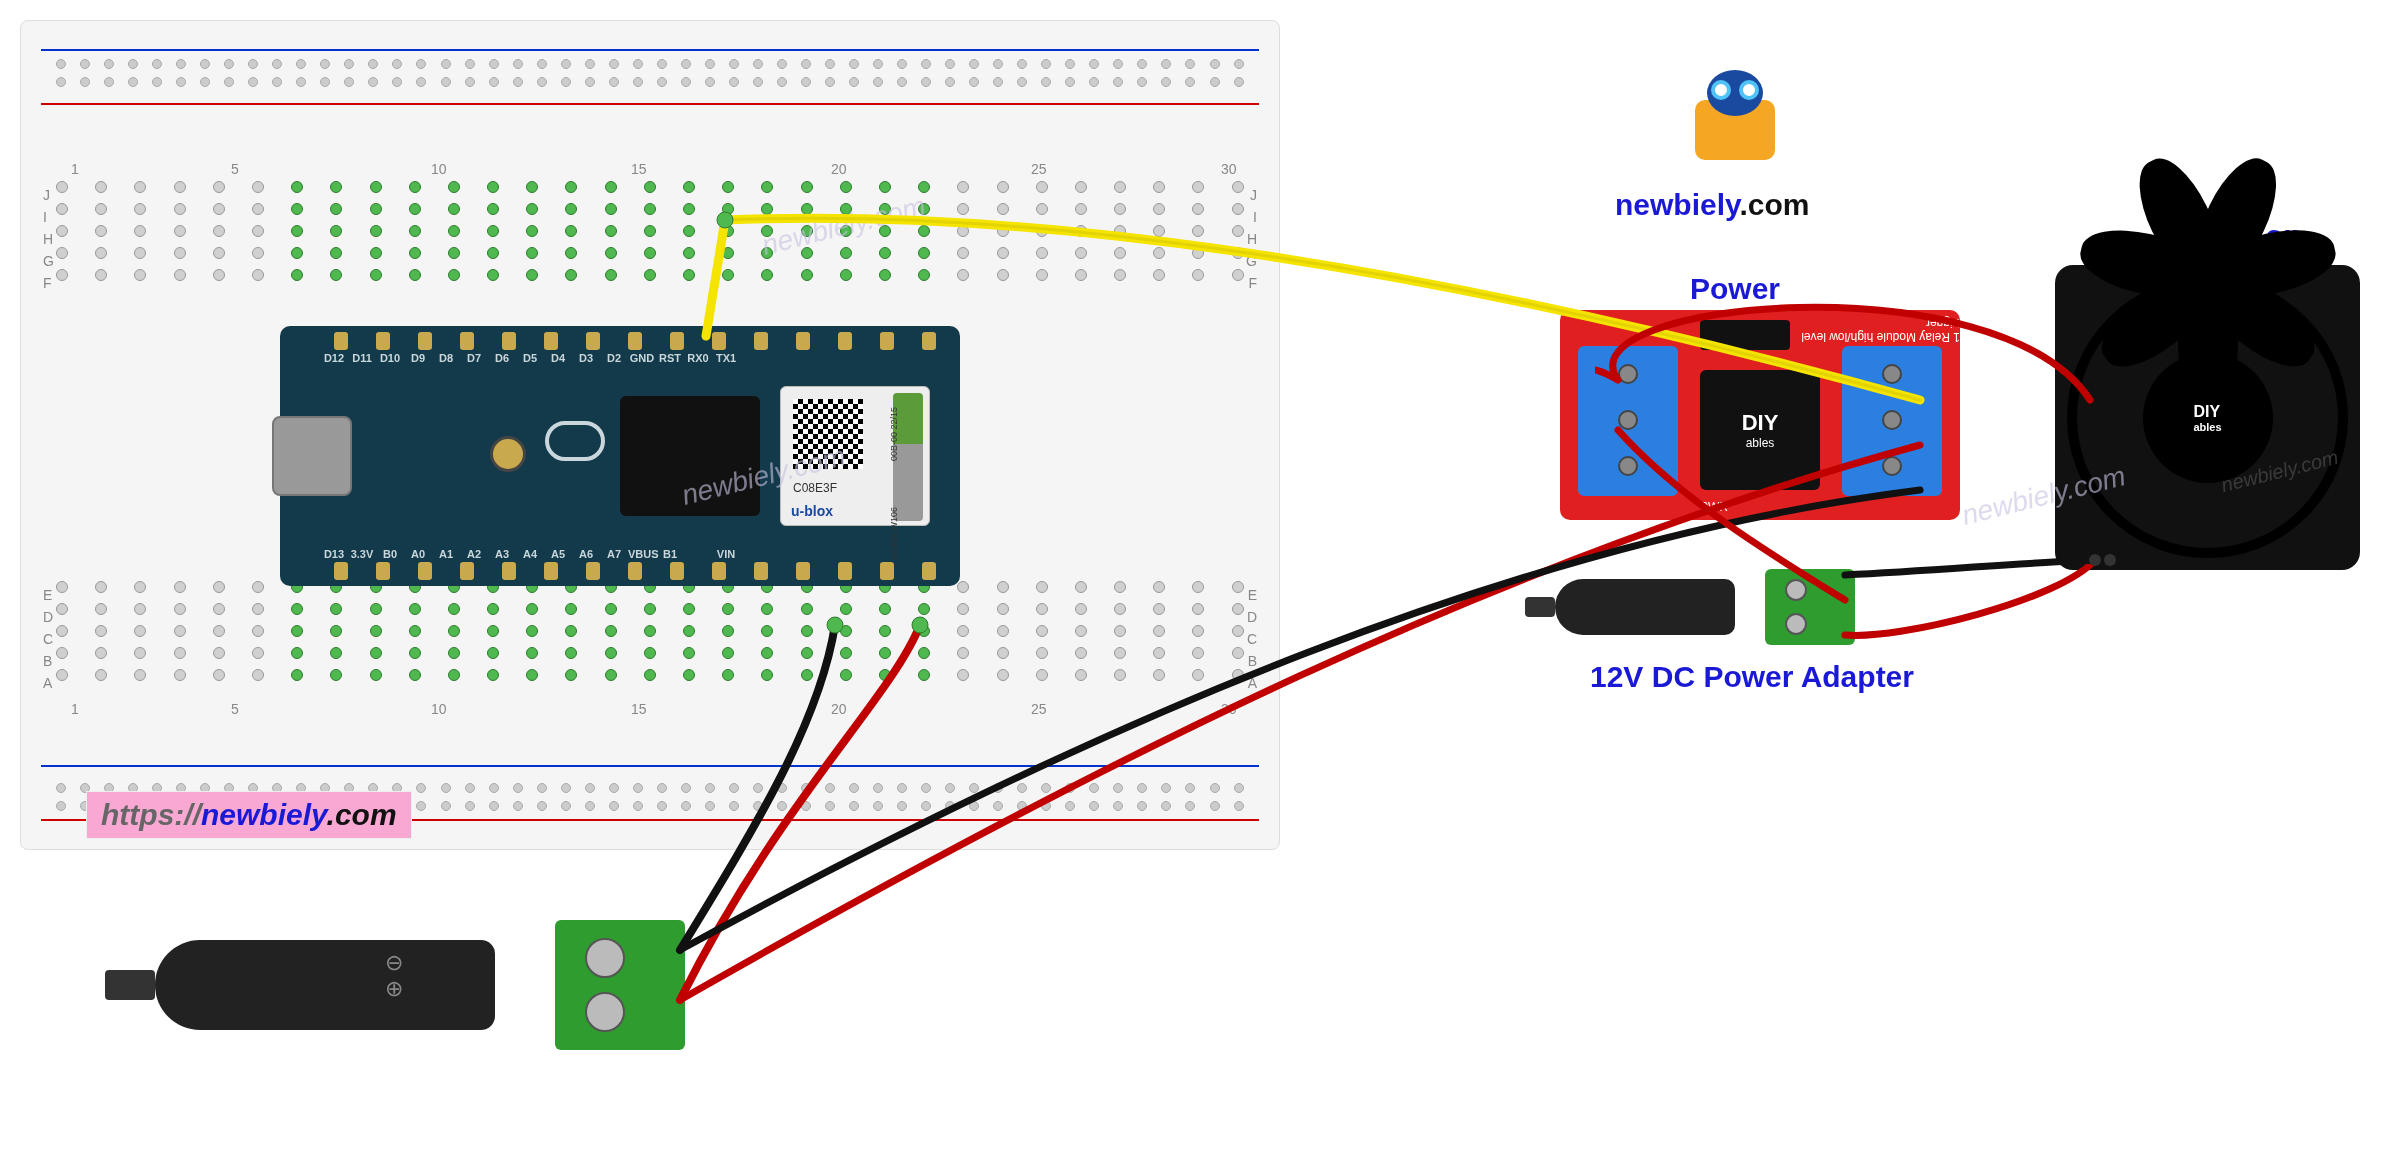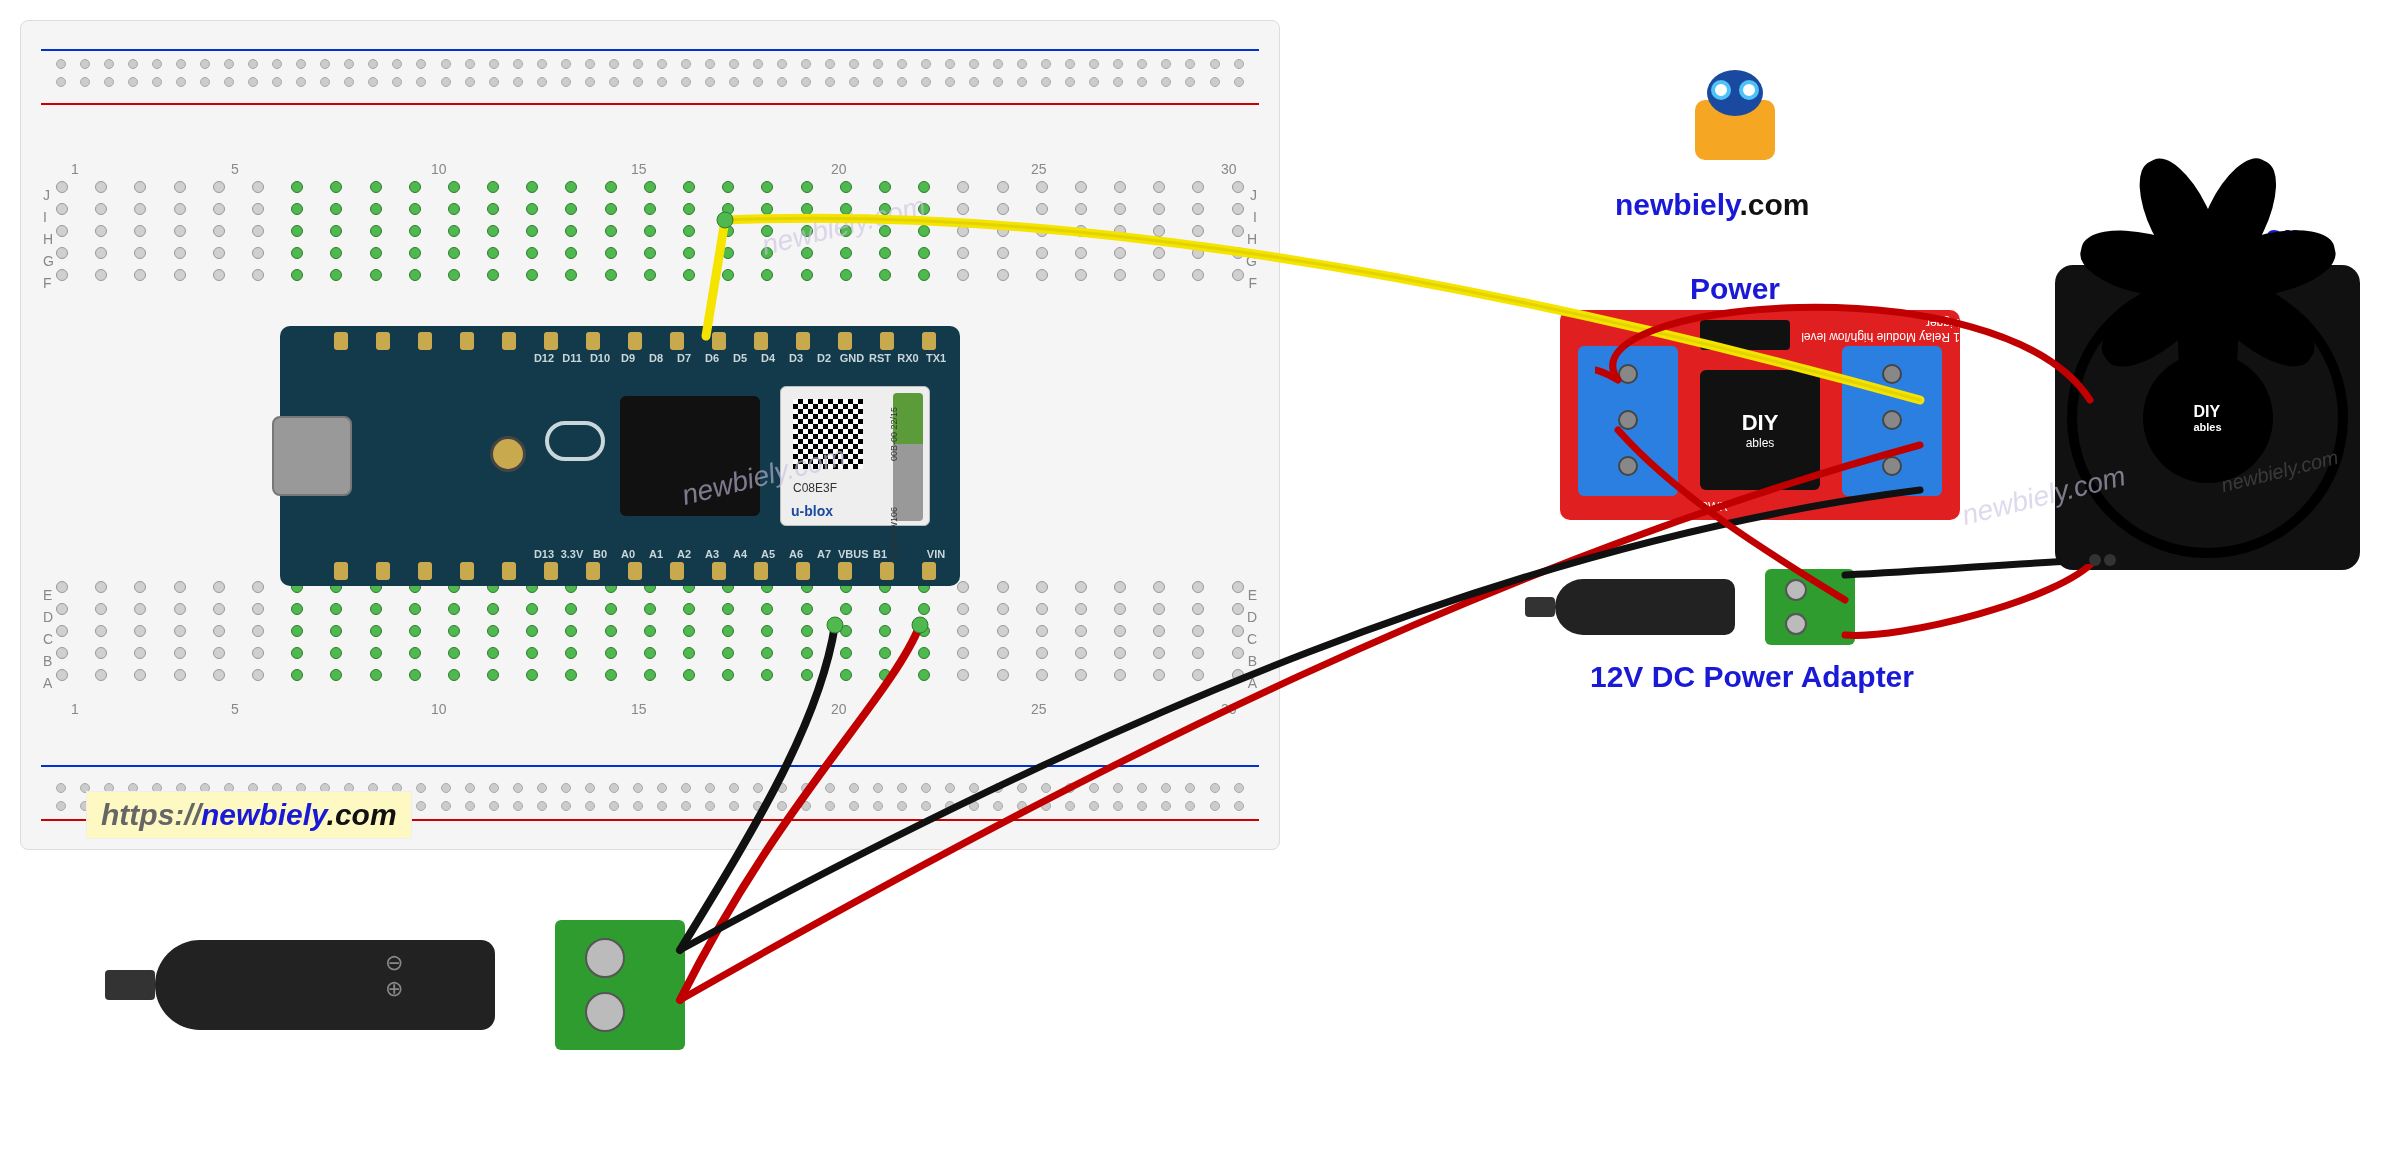--- a/index.html
+++ b/index.html
@@ -15,39 +15,39 @@
   .rail.r3 { bottom: 82px; } .rail.r4 { bottom: 28px; }
   .holes { position: absolute; left: 35px; right: 35px; display: flex; justify-content: space-between; }
   .holes .col { display: flex; flex-direction: column; gap: 8px; }
   .hole { width: 10px; height: 10px; background: #ccc; border-radius: 50%; border: 1px solid #aaa; }
   .holes.top { top: 38px; } .holes.bot { bottom: 38px; }
   .tie-strip { position: absolute; left: 35px; right: 35px; display: flex; justify-content: space-between; }
   .tie-strip.upper { top: 160px; } .tie-strip.lower { top: 560px; height: 170px; }
   .tie-col { display: flex; flex-direction: column; gap: 10px; }
   .tie-hole { width: 12px; height: 12px; background: #d0d0d0; border-radius: 50%; border: 1px solid #999; }
   .tie-hole.green { background: #4fb84f; border-color: #2e7d2e; }
-  .url-box { position: absolute; left: 65px; top: 770px; background: #fef9c3; padding: 6px 14px; border: 1px solid #eee; }
+  .url-box { position: absolute; left: 65px; top: 770px; background: #f9a8d4; padding: 6px 14px; border: 1px solid #eee; }
   .url-box .u1 { color: #666; font-style: italic; font-weight: bold; font-size: 30px; }
   .url-box .u2 { color: #1919d6; font-style: italic; font-weight: bold; font-size: 30px; }
   .url-box .u3 { color: #111; font-style: italic; font-weight: bold; font-size: 30px; }
   .row-label { position: absolute; font-size: 14px; color: #888; }
   .col-num { position: absolute; font-size: 14px; color: #888; }
 
   
   .mcu { position: absolute; left: 280px; top: 326px; width: 680px; height: 260px; background: #123a4a; border-radius: 10px; }
   .mcu .usb { position: absolute; left: -8px; top: 90px; width: 80px; height: 80px; background: #999; border-radius: 8px; border: 2px solid #777; }
   .mcu .chip { position: absolute; left: 340px; top: 70px; width: 140px; height: 120px; background: #111; border-radius: 6px; }
   .mcu .ublox { position: absolute; right: 30px; top: 60px; width: 150px; height: 140px; background: #eee; border-radius: 6px; border: 1px solid #bbb; }
   .mcu .ublox .qr { position: absolute; left: 12px; top: 12px; width: 70px; height: 70px; background: repeating-conic-gradient(#000 0% 25%, #fff 0% 50%); background-size: 10px 10px; }
   .mcu .ublox .ant { position: absolute; right: 6px; top: 6px; width: 30px; height: 128px; background: linear-gradient(#5b9b3a,#5b9b3a 40%,#999 40%,#999); border-radius: 4px; }
   .mcu .ublox-label { position: absolute; bottom: 6px; left: 10px; font-size: 14px; color: #1a4aa0; font-weight: bold; }
   .mcu .pins { position: absolute; left: 40px; right: 10px; display: flex; justify-content: space-around; }
   .mcu .pins.top { top: 6px; } .mcu .pins.bot { bottom: 6px; }
   .mcu .pin { width: 14px; height: 18px; background: #c9a94e; border-radius: 3px; }
-  .mcu .pinlabels { position: absolute; left: 40px; right: 10px; display: flex; justify-content: flex-end; font-size: 11px; color: #c9d6dc; font-weight: bold; }
+  .mcu .pinlabels { position: absolute; left: 40px; right: 10px; display: flex; justify-content: flex-start; font-size: 11px; color: #c9d6dc; font-weight: bold; }
   .mcu .pinlabels.top { top: 26px; } .mcu .pinlabels.bot { bottom: 26px; }
   .mcu .pinlabels span { width: 28px; text-align: center; }
   .mcu .rst { position: absolute; left: 210px; top: 110px; width: 36px; height: 36px; background: #c9a94e; border-radius: 50%; border: 3px solid #444; }
   .mcu .logo { position: absolute; left: 265px; top: 95px; width: 60px; height: 40px; border: 4px solid #c9d6dc; border-radius: 20px; }
 
   
   .relay-label { position: absolute; left: 1690px; top: 272px; font-size: 30px; font-weight: bold; color: #1919d6; }
   .relay { position: absolute; left: 1560px; top: 310px; width: 400px; height: 210px; background: #e02020; border-radius: 10px; }
   .relay .block { position: absolute; top: 36px; width: 100px; height: 150px; background: #2b7fe0; border-radius: 6px; }
   .relay .block.left { left: 18px; } .relay .block.right { right: 18px; }

